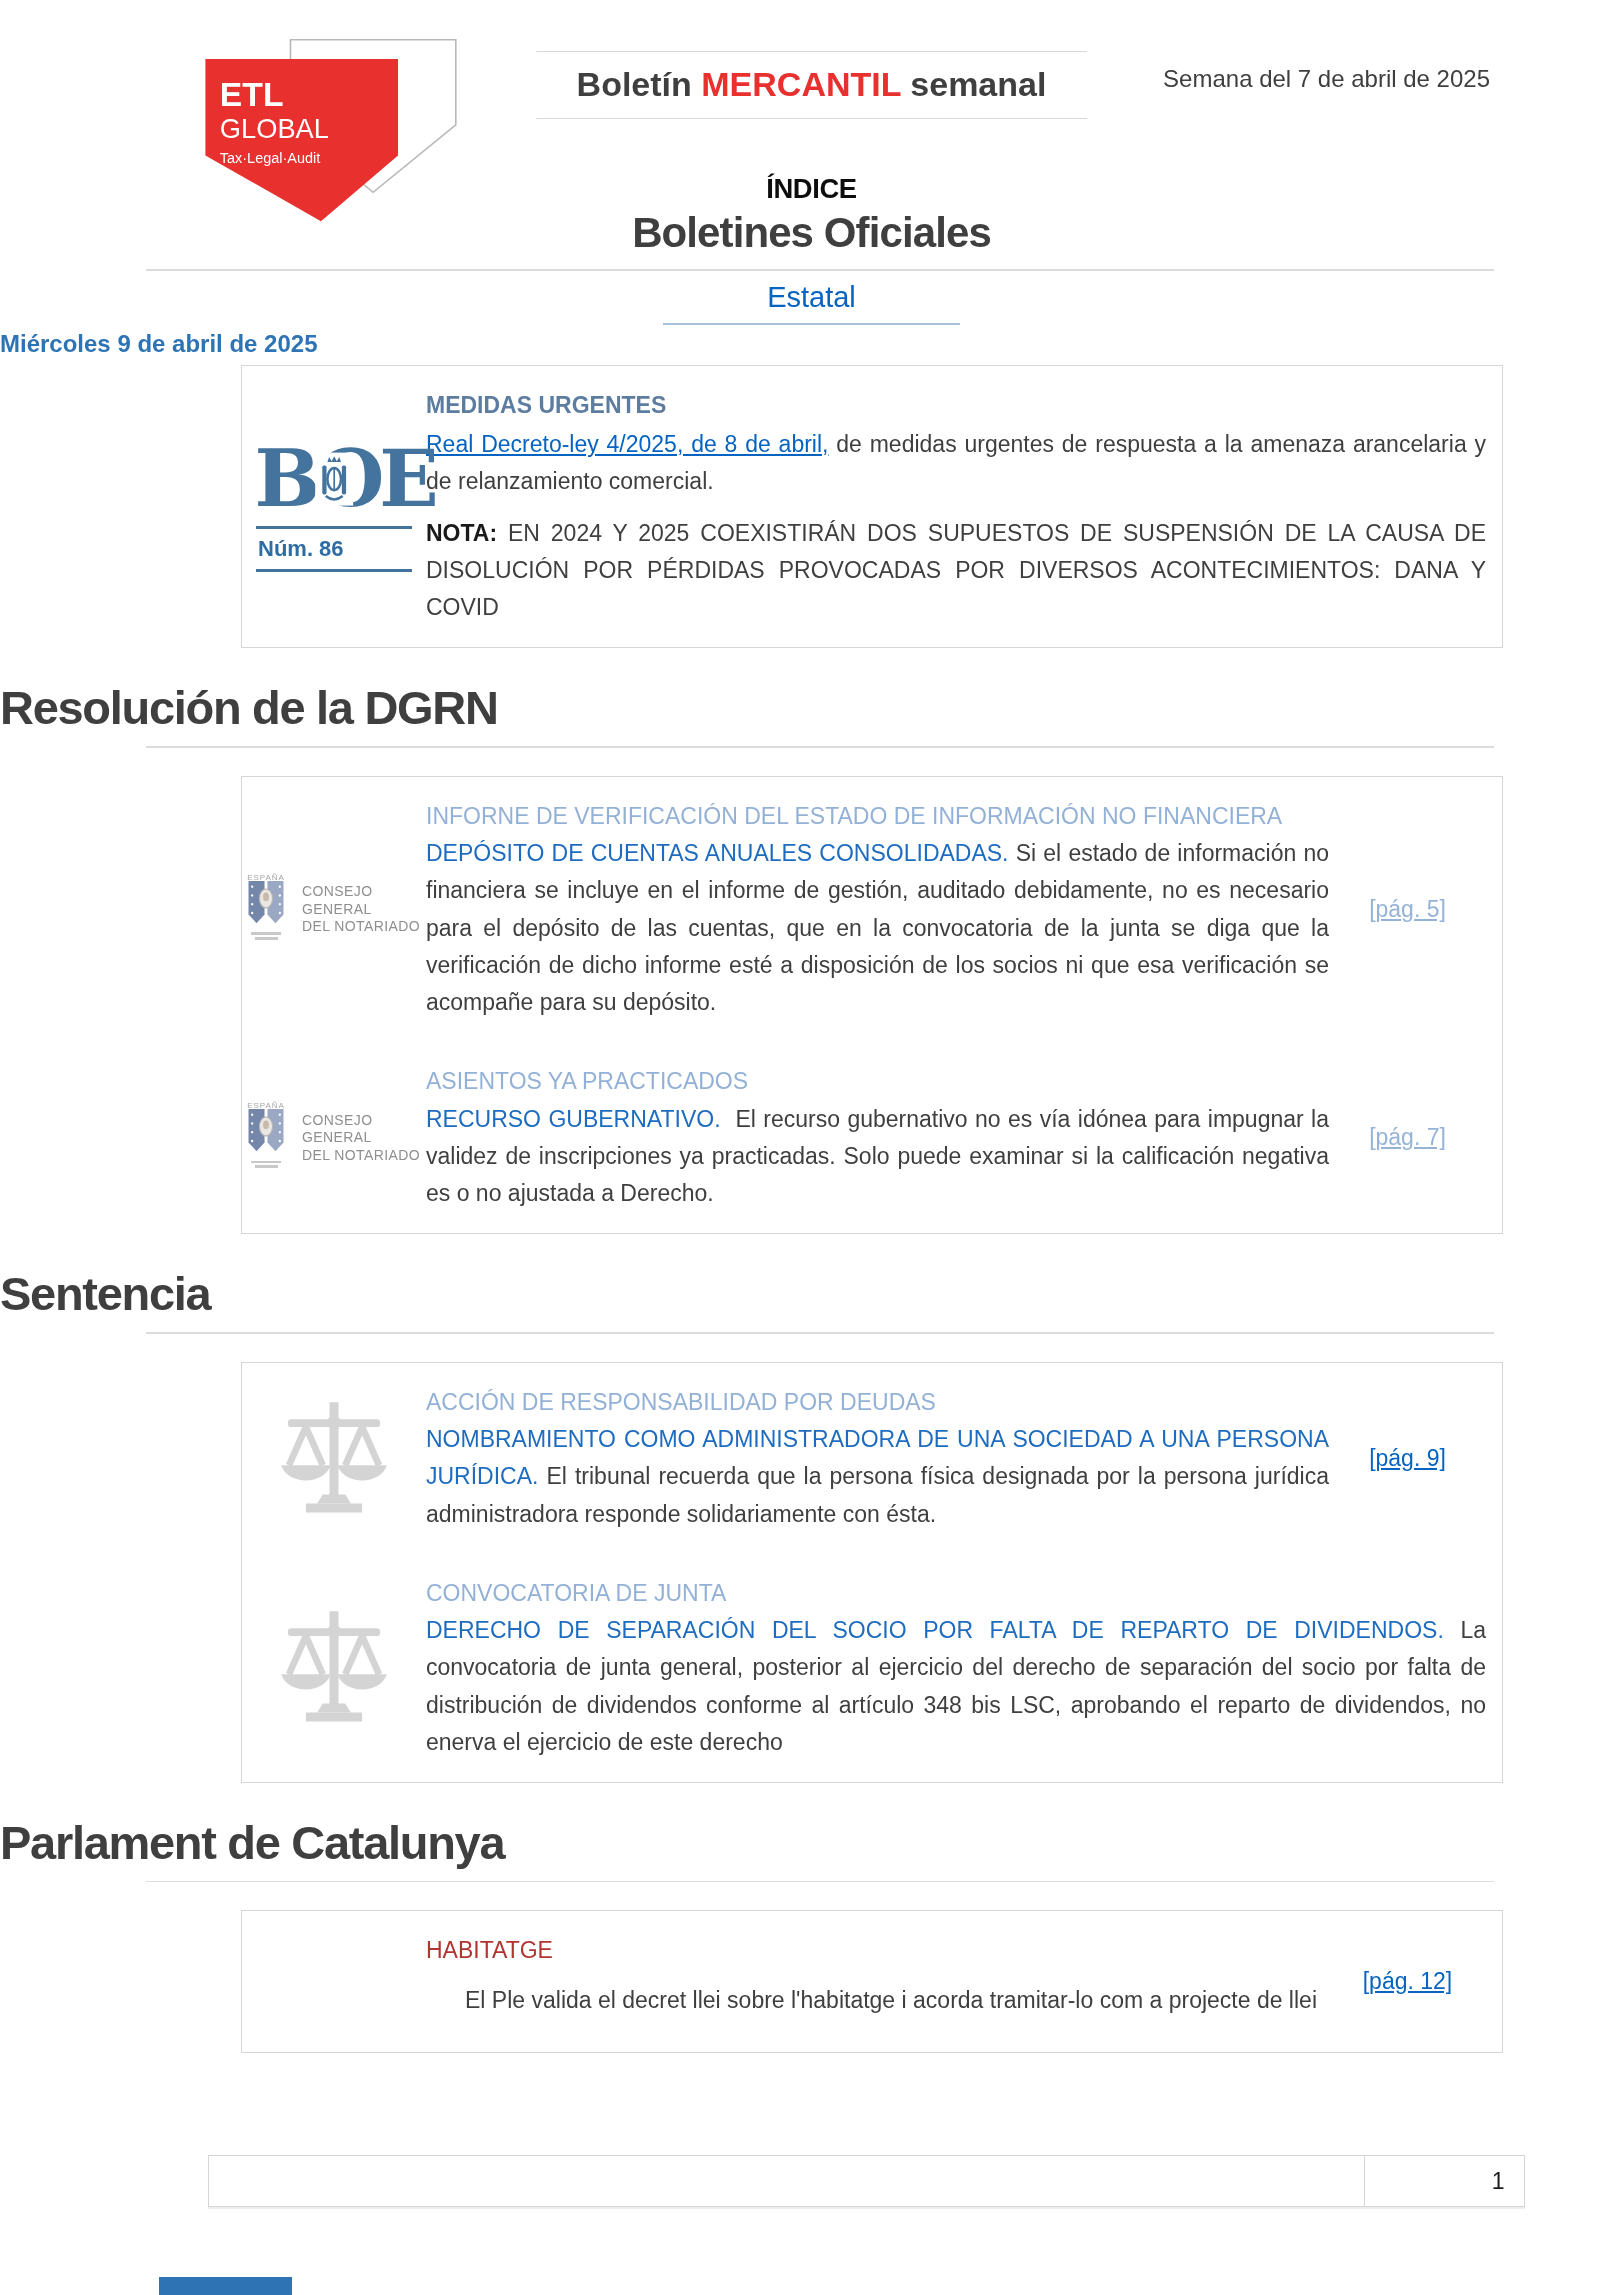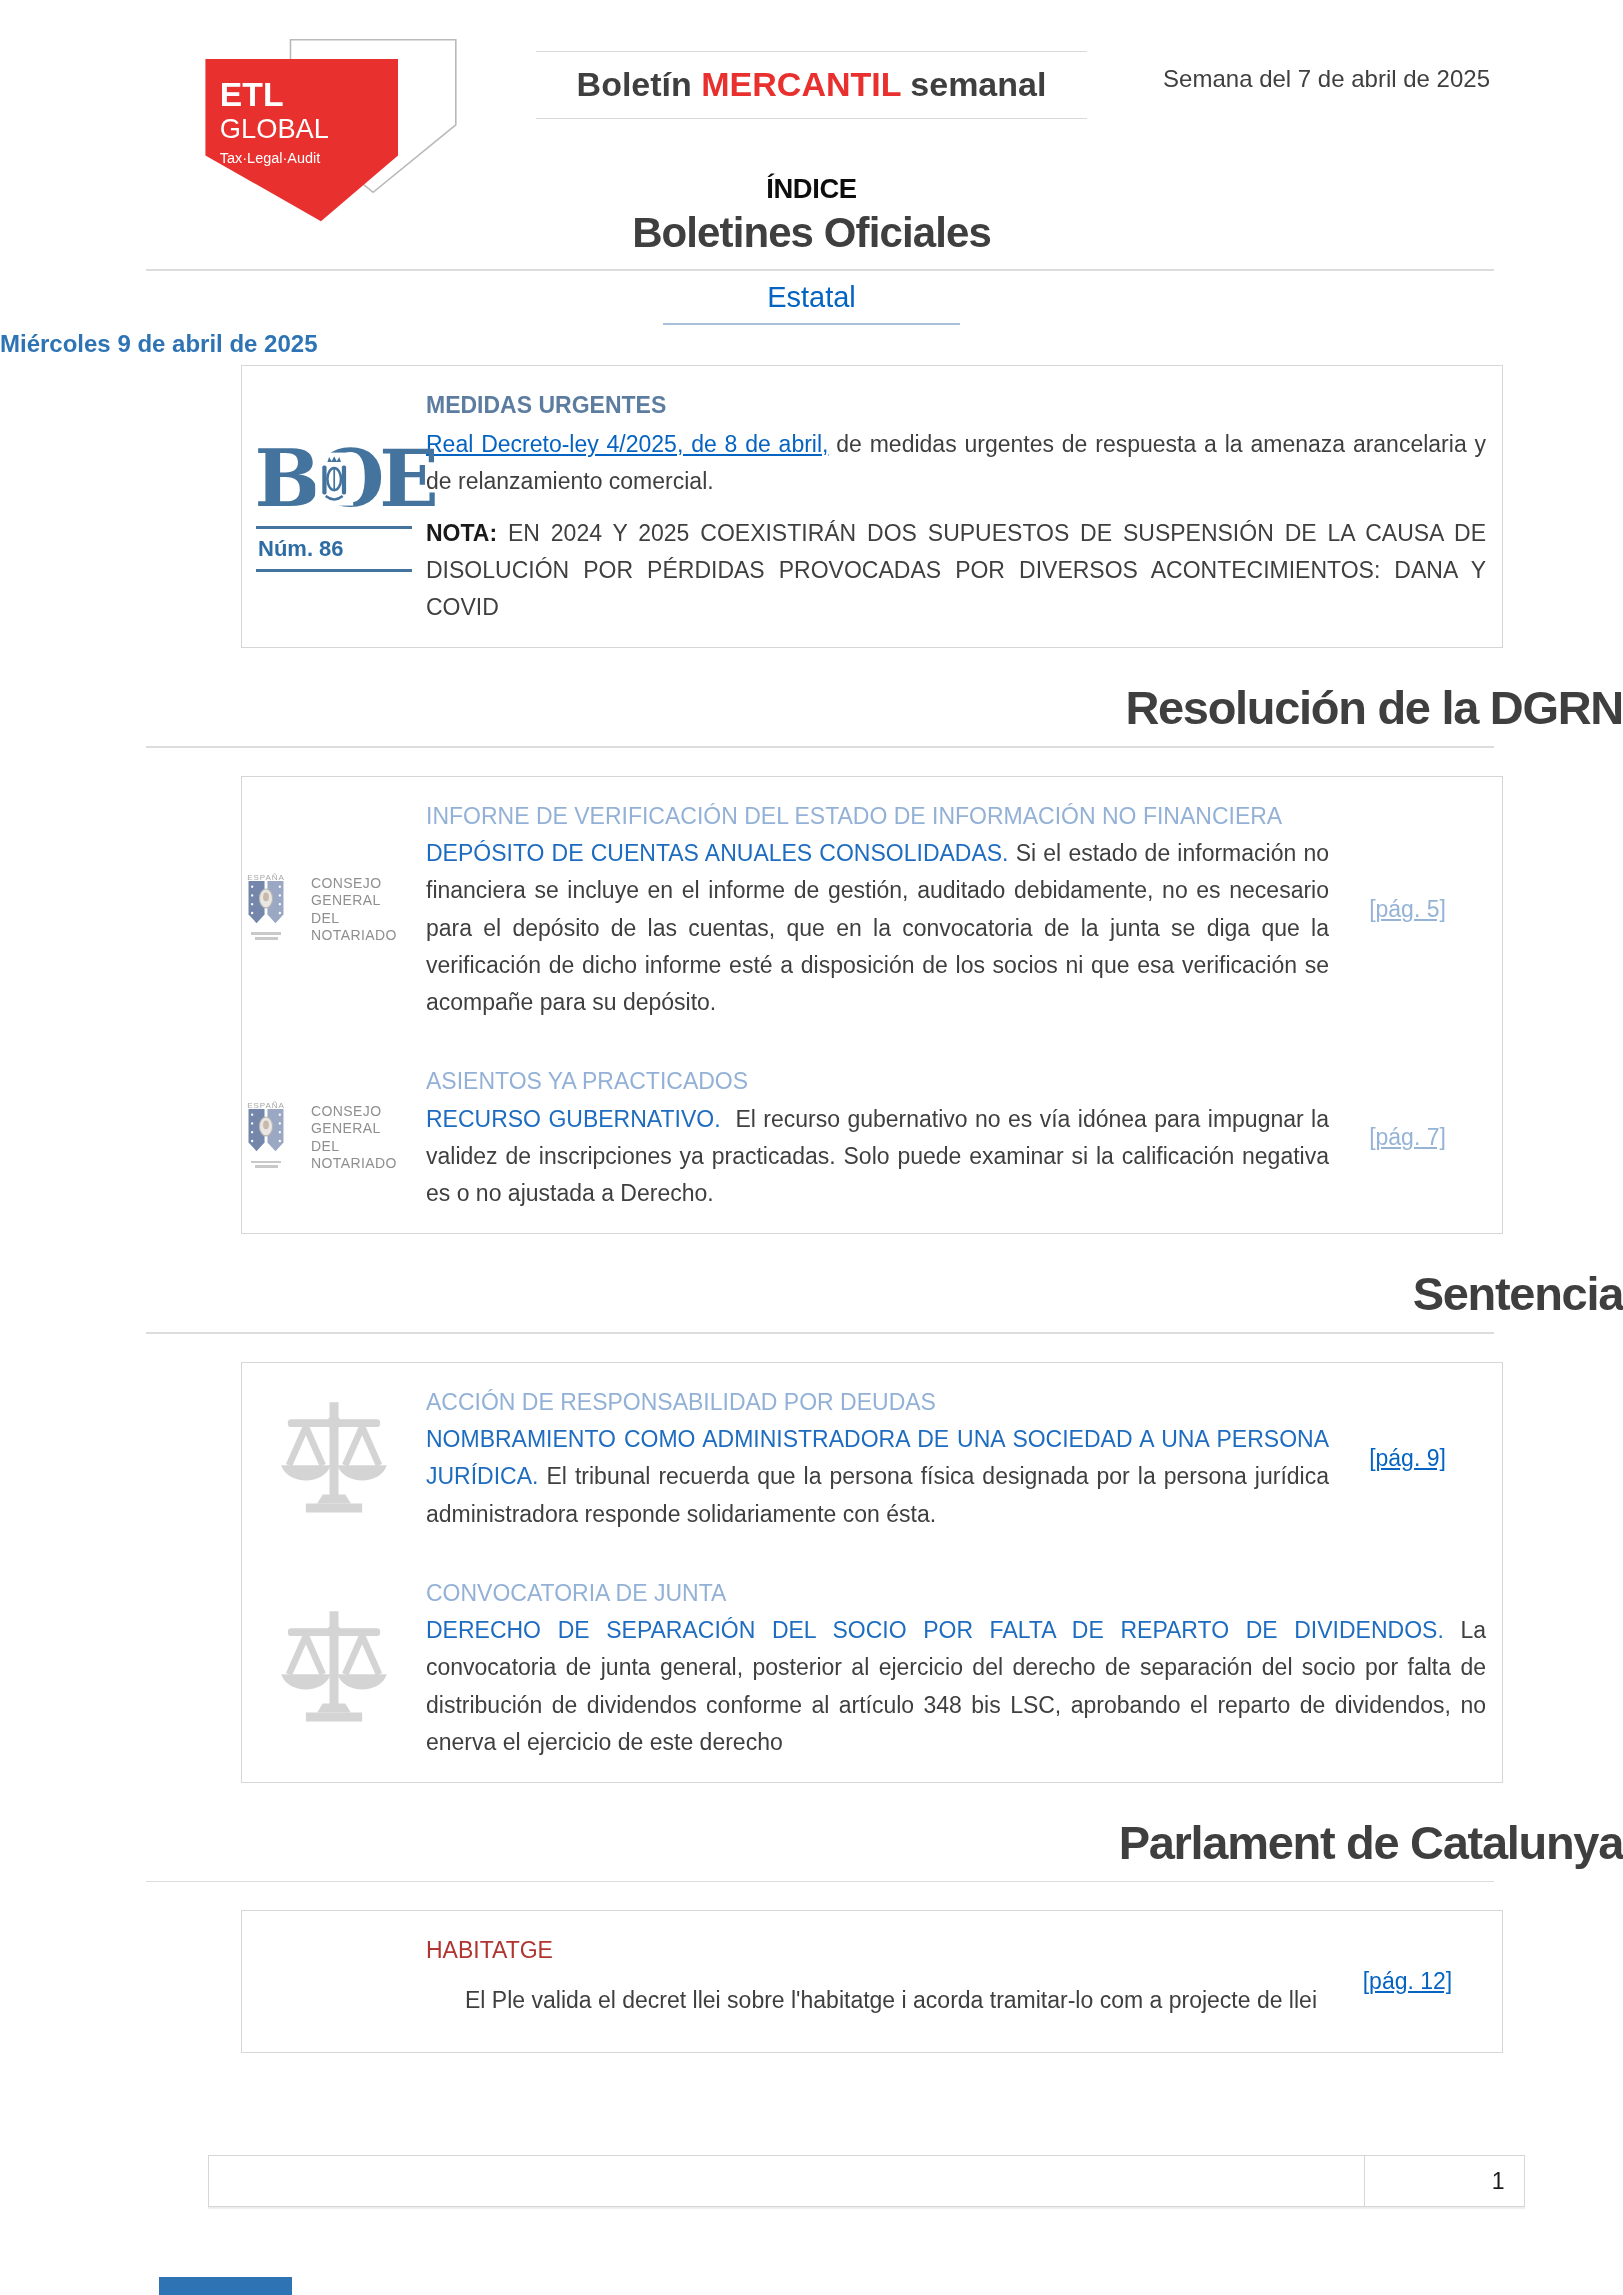--- a/index.html
+++ b/index.html
@@ -53,31 +53,31 @@
     font-weight:700;font-size:78px;line-height:.95;letter-spacing:-5.3px;color:#44749e;
   }
   .boe-crest{
     position:absolute;left:50%;top:50%;transform:translate(-50%,-50%);
     background:#fff;padding:0.9px 1.8px;line-height:0;
   }
   .boe-sep{height:2.7px;background:#44749e;margin:10.6px 1.8px 7px 1.8px;}
   .boe-sep2{height:2.7px;background:#44749e;margin:7px 1.8px 0 1.8px;}
   .boe-num{font-size:22px;font-weight:700;color:#2e6da4;padding-left:3.5px;}
   
-  .cgn{display:flex;align-items:center;gap:21px;}
+  .cgn{display:flex;align-items:center;gap:12px;}
   .cgn-emblem{line-height:0;}
   .cgn-caption{font-size:14px;color:#8f8f8f;letter-spacing:0.4px;line-height:1.25;}
   .cgn-bars{margin-top:3.5px;}
   .cgn-bars div{height:2.7px;background:#c9c9c9;margin:1.8px auto;}
   .cgn-bar1{width:30px;}
   .cgn-bar2{width:23px;}
   .cgn-espana{font-size:8px;color:#a6a6a6;text-align:center;letter-spacing:0.9px;}
   
   .section-heading{
-    text-align:right;font-size:47px;font-weight:700;color:#3f3f3f;
+    text-align:left;font-size:47px;font-weight:700;color:#3f3f3f;
     letter-spacing:-1.3px;margin-top:32px;
   }
   .section-rule{margin-top:10.6px;}
   .after-rule-gap{height:21px;}
   
   .footer-bar{
     position:absolute;left:208px;right:98px;bottom:88px;height:50px;
     border:0.9px solid #d6d6d6;box-shadow:0 1.8px 0 #ececec;display:flex;background:#fff;
   }
   .footer-left{flex:1;}

